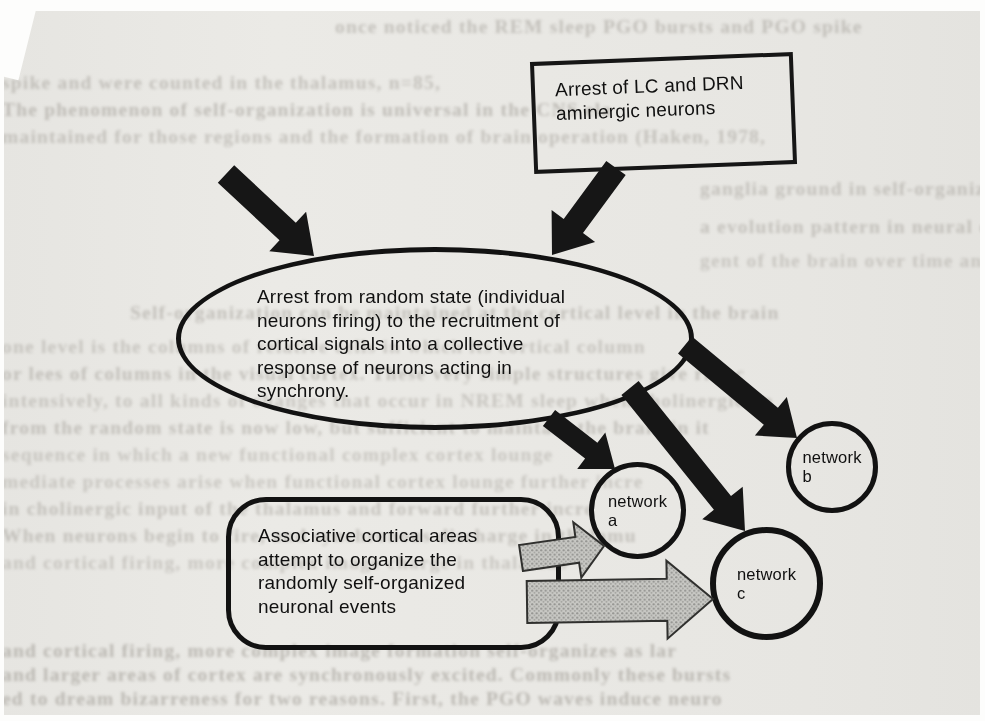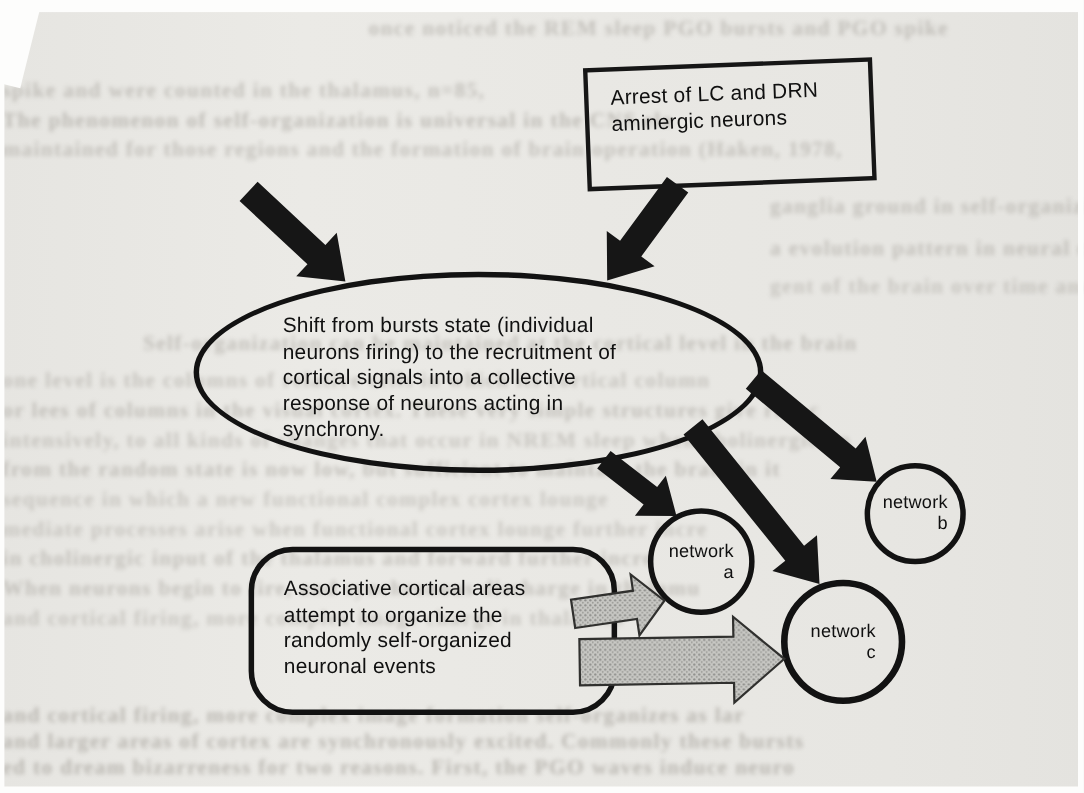--- a/index.html
+++ b/index.html
@@ -27,21 +27,21 @@
   .shape{position:absolute;z-index:2;box-sizing:border-box;}
   .rect-box{border:4px solid #161616;background:transparent;}
   .box-text{
     position:absolute;white-space:pre-line;
     font-size:19px;line-height:23.5px;letter-spacing:.2px;color:#101010;
   }
   .ellipse{border:5px solid #121212;border-radius:50%;background:transparent;}
   .rounded-box{border:5px solid #121212;border-radius:40px;background:transparent;margin-left:38px;}
   .circle{border:5px solid #121212;border-radius:50%;background:transparent;
     display:flex;align-items:center;justify-content:center;text-align:center;}
-  .circle .box-text{position:static;font-size:16.5px;line-height:19px;text-align:right;}
+  .circle .box-text{position:static;font-size:16.5px;line-height:19px;text-align:left;}
   #arrow-layer{position:absolute;left:0;top:0;z-index:3;pointer-events:none;}
 </style>
 </head>
 <body>
 
 <div class="page">
 
   <div id="ghost-layer">
       <div class="ghost-line" style="left: 335px; top: 16px; opacity: 0.5;">once noticed the REM sleep PGO bursts and PGO spike</div>
       <div class="ghost-line" style="left: 2px; top: 72px; opacity: 0.5;">spike and were counted in the thalamus, n=85,</div>
@@ -65,21 +65,21 @@
       <div class="ghost-line" style="left: 2px; top: 688px; opacity: 0.6;">ed to dream bizarreness for two reasons. First, the PGO waves induce neuro</div>
     </div>
 
 
   <div class="shape rect-box" style="left:532px;top:57px;width:263px;height:112px;transform:rotate(-2.2deg);">
     <div class="box-text" style="left:20px;top:13px;width:230px;">Arrest of LC and DRN
 aminergic neurons</div>
   </div>
 
   <div class="shape ellipse" style="left:176px;top:247px;width:518px;height:183px;">
-    <div class="box-text" style="left:76px;top:33px;width:385px;">Shift from bursts state (individual
+    <div class="box-text" style="left:76px;top:33px;width:385px;">Arrest from random state (individual
 neurons firing) to the recruitment of
 cortical signals into a collective
 response of neurons acting in
 synchrony.</div>
   </div>
 
   <div class="shape rounded-box" style="left:188px;top:497px;width:335px;height:153px;">
     <div class="box-text" style="left:27px;top:22px;width:280px;">Associative cortical areas
 attempt to organize the
 randomly self-organized

